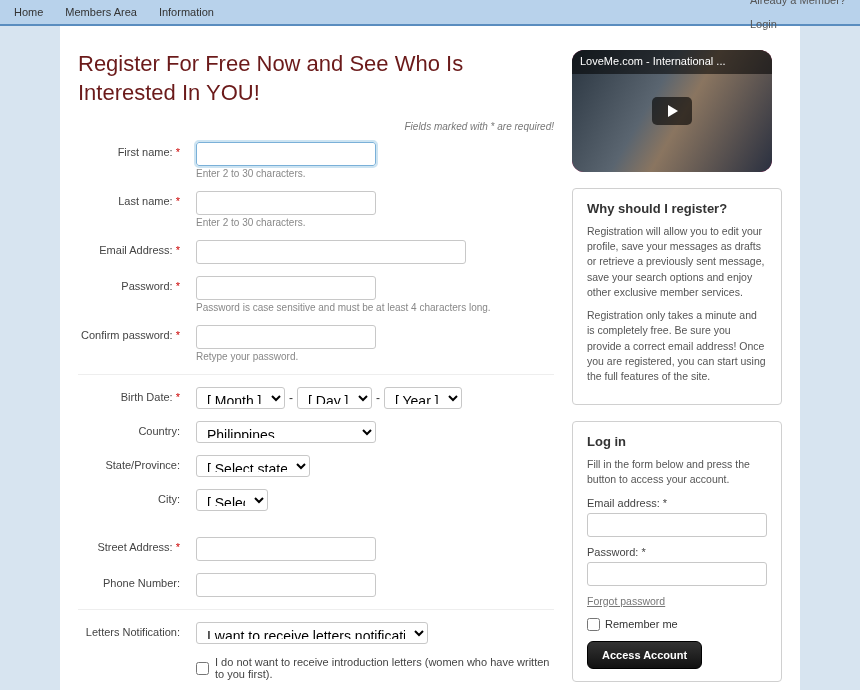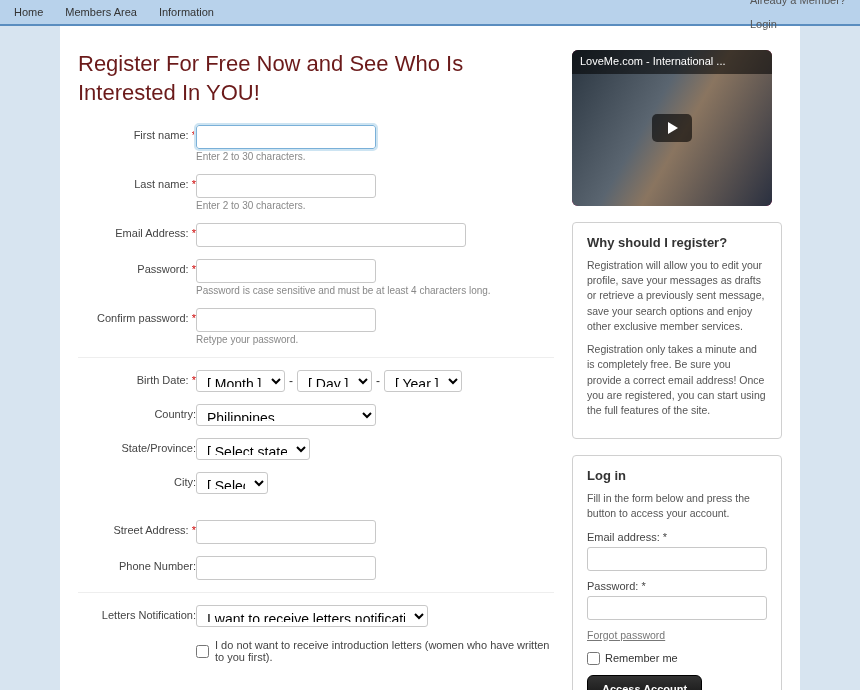--- a/index.html
+++ b/index.html
@@ -9,34 +9,34 @@
   .topbar-left { display: flex; gap: 22px; }
   .topbar-left a { color: #333; text-decoration: none; font-size: 11px; }
   .topbar-right { display: flex; gap: 12px; align-items: flex-start; font-size: 11px; flex-direction: column; }
   .topbar-right span { color: #555; }
   .topbar-right a { color: #555; text-decoration: none; }
   .container { background: #fff; width: 740px; margin: 0 auto; padding: 24px 18px 0 18px; display: flex; gap: 18px; }
   .main { flex: 1; }
   h1 { color: #6b1a1a; font-size: 22px; font-weight: normal; line-height: 1.3; margin-bottom: 14px; }
   .req-note { text-align: right; font-size: 10px; color: #777; font-style: italic; margin-bottom: 6px; }
   .form-row { display: flex; align-items: flex-start; margin-bottom: 4px; padding: 4px 0; }
-  .form-label { width: 118px; text-align: right; padding-right: 0; padding-top: 4px; font-size: 11px; color: #444; }
+  .form-label { width: 118px; text-align: right; padding-right: 16px; padding-top: 4px; font-size: 11px; color: #444; }
   .form-label .ast { color: #c00; }
   .form-field { flex: 1; }
   input[type=text], input[type=password], select { border: 1px solid #c8c8c8; border-radius: 3px; padding: 4px 6px; font-size: 14px; background: #fff; }
   input.tx { width: 180px; height: 24px; }
   input.tx-wide { width: 270px; height: 24px; }
   input.focused { border: 1px solid #7ab0d8; outline: 2px solid #cde4f2; }
   .hint { font-size: 10px; color: #888; margin-top: 2px; }
   .date-selects { display: flex; gap: 4px; align-items: center; }
   select.sel { height: 22px; }
   .divider { border-top: 1px solid #eee; margin: 8px 0; }
   .check-row { display: flex; align-items: center; gap: 6px; font-size: 11px; color: #444; margin: 4px 0; }
   .sidebar { width: 210px; display: flex; flex-direction: column; gap: 16px; }
-  .video-box { background: #be185d; width: 200px; height: 156px; border-radius: 6px; position: relative; overflow: hidden; }
+  .video-box { background: #be185d; width: 200px; height: 122px; border-radius: 12px; position: relative; overflow: hidden; }
   .video-title-bar { position: absolute; top: 0; left: 0; right: 0; height: 24px; background: rgba(0,0,0,0.55); color: #fff; font-size: 11px; padding: 5px 8px; }
   .play-btn { position: absolute; top: 50%; left: 50%; transform: translate(-50%,-50%); width: 40px; height: 28px; background: rgba(0,0,0,0.6); border-radius: 5px; display: flex; align-items: center; justify-content: center; }
   .play-btn-tri { width: 0; height: 0; border-left: 10px solid #fff; border-top: 6px solid transparent; border-bottom: 6px solid transparent; margin-left: 2px; }
   .vid-bg { position: absolute; inset: 0; background: linear-gradient(120deg, #2a3540 0%, #5a6570 40%, #8a7560 55%, #2a3040 100%); }
   .panel { border: 1px solid #d0d0d0; border-radius: 4px; padding: 12px 14px; }
   .panel h2 { font-size: 13px; font-weight: bold; color: #333; margin-bottom: 8px; }
   .panel p { font-size: 10.5px; color: #555; line-height: 1.45; margin-bottom: 8px; }
   .panel label { font-size: 11px; color: #444; }
   .panel input.login-tx { width: 100%; height: 24px; margin-top: 3px; margin-bottom: 8px; border: 1px solid #c8c8c8; border-radius: 3px; padding: 4px; }
   .forgot { font-size: 10.5px; color: #777; text-decoration: underline; }
@@ -55,20 +55,21 @@
     </div>
     <div class="topbar-right">
       <span>Already a Member?</span>
       <a href="#">Login</a>
     </div>
   </div>
 
   <div class="container">
     <div class="main">
       <h1>Register For Free Now and See Who Is Interested In YOU!</h1>
+      <div class="req-note">Fields marked with * are required!</div>
 
       <div class="form-row">
         <div class="form-label"><span>First name:</span> <span class="ast">*</span></div>
         <div class="form-field">
           <input type="text" class="tx focused" style="">
           <div class="hint">Enter 2 to 30 characters.</div>
         </div>
       </div>
 
       <div class="form-row">

